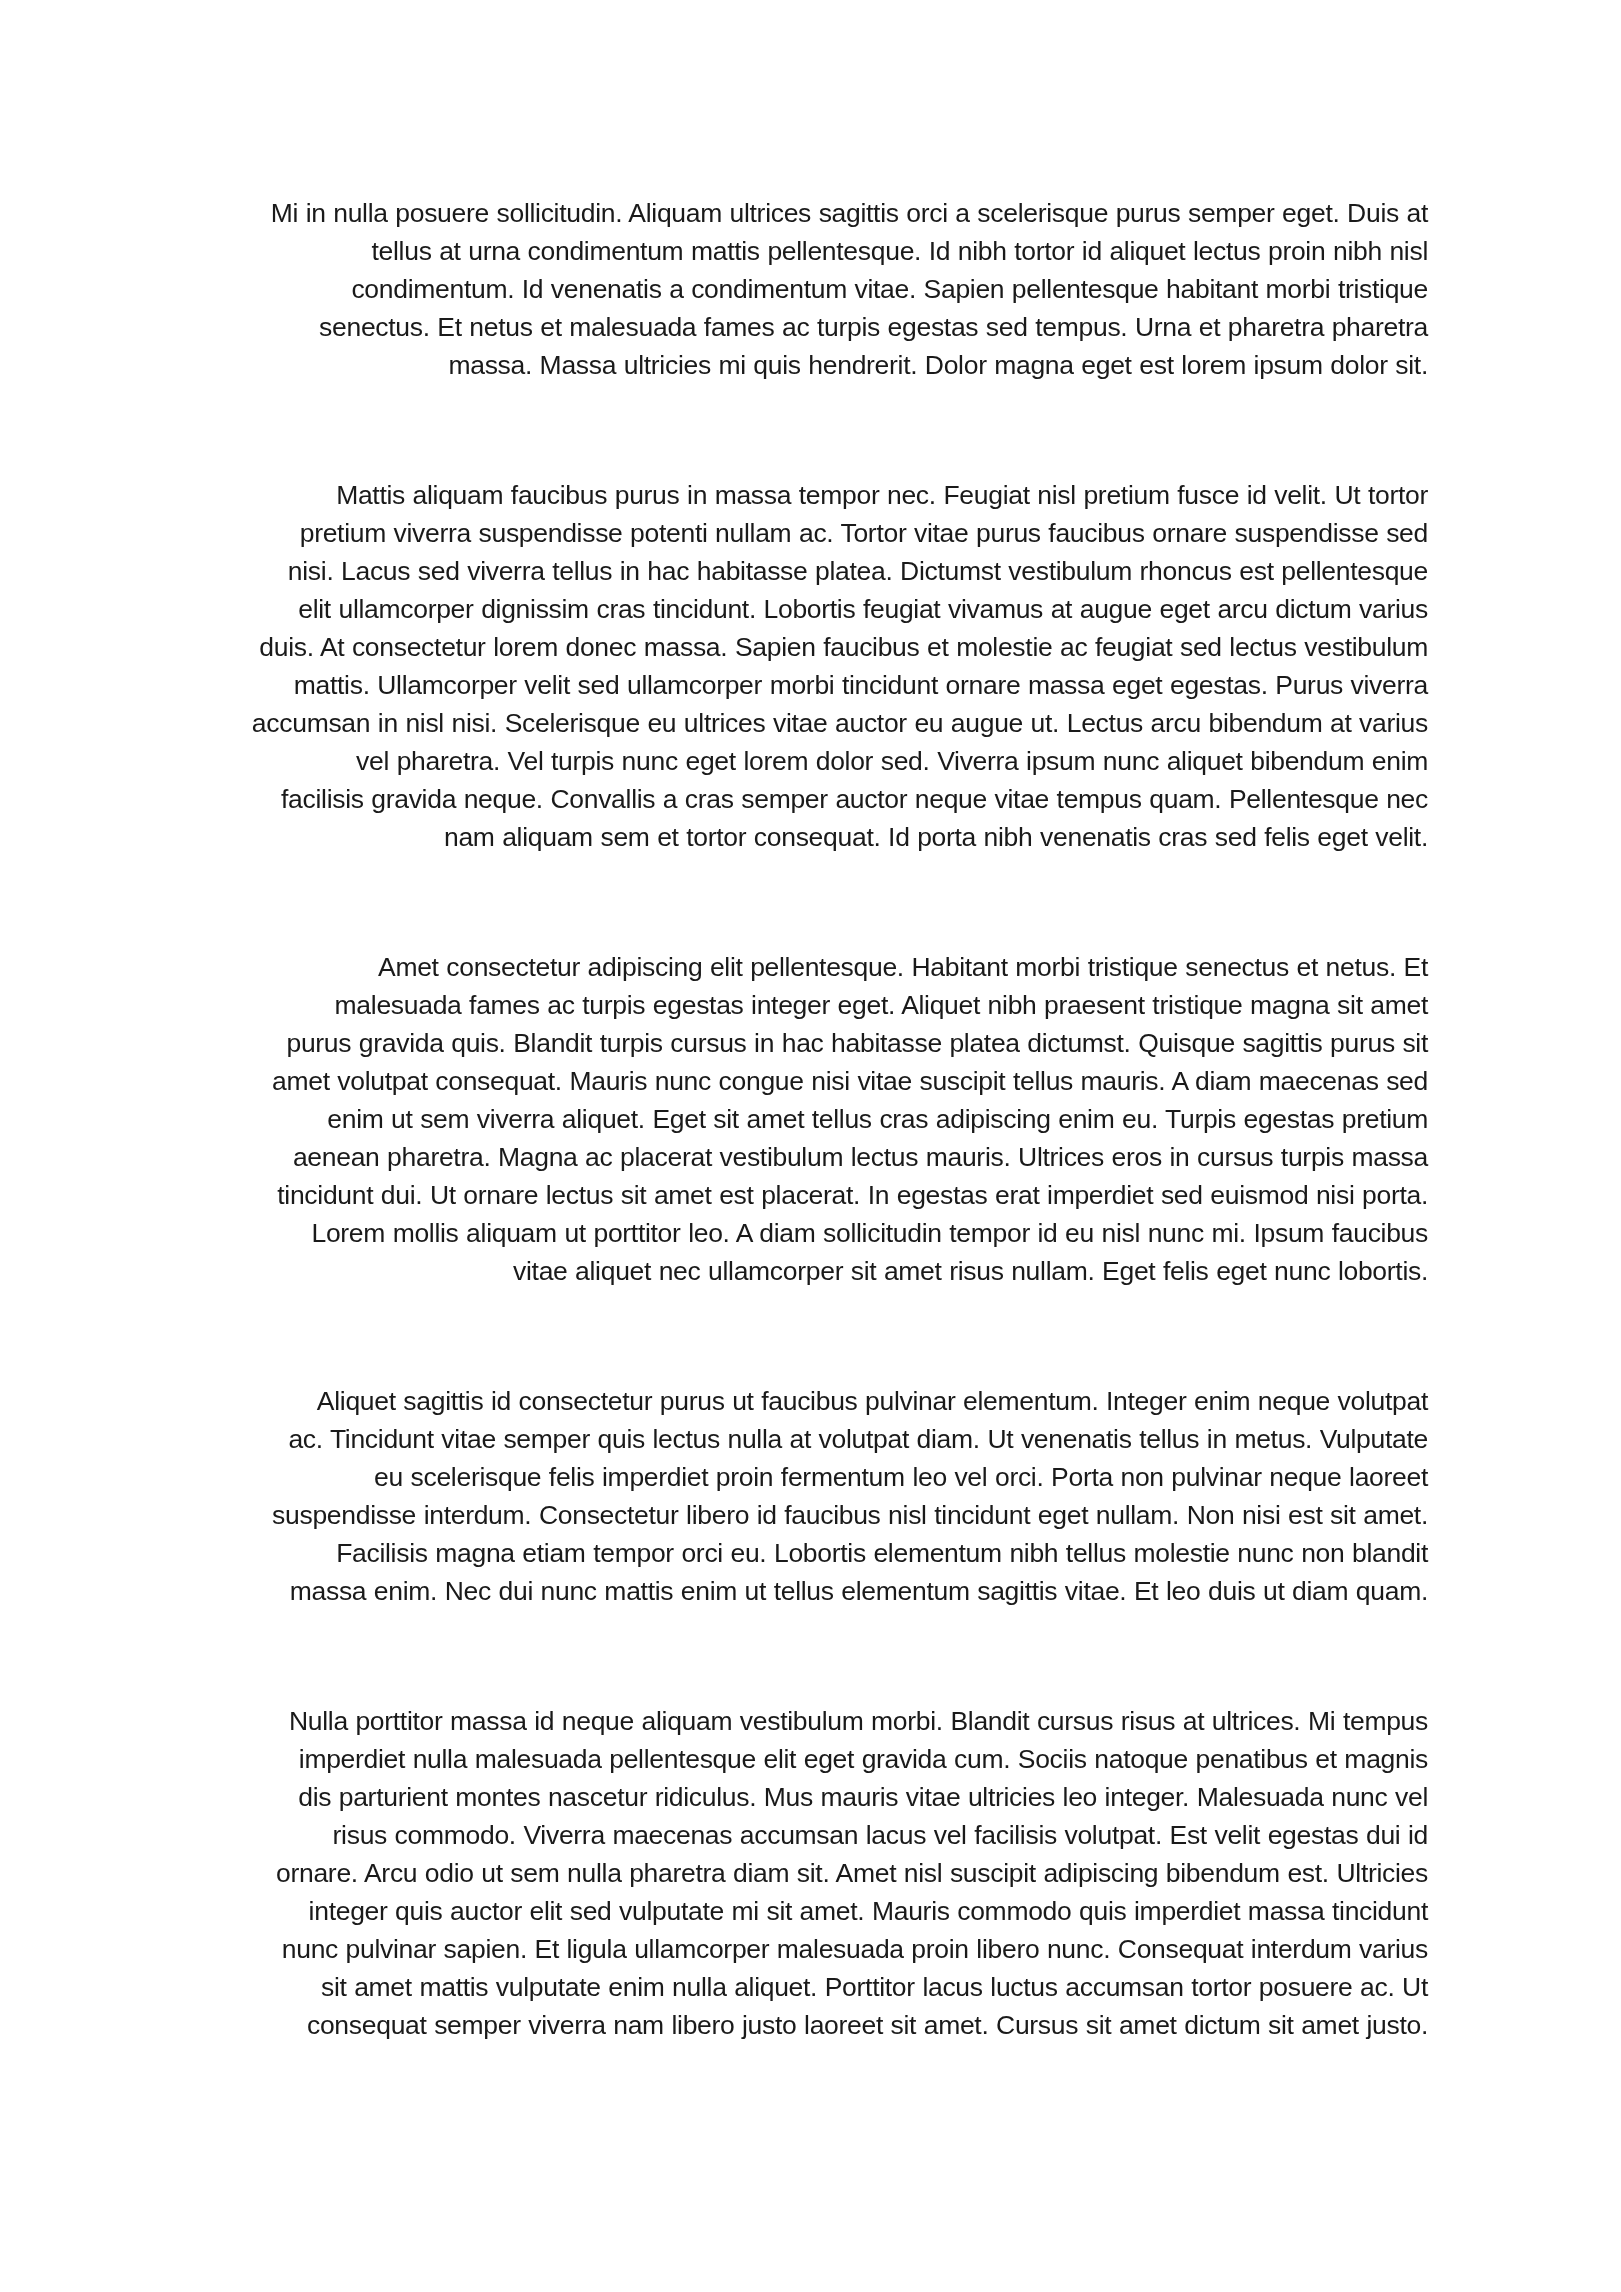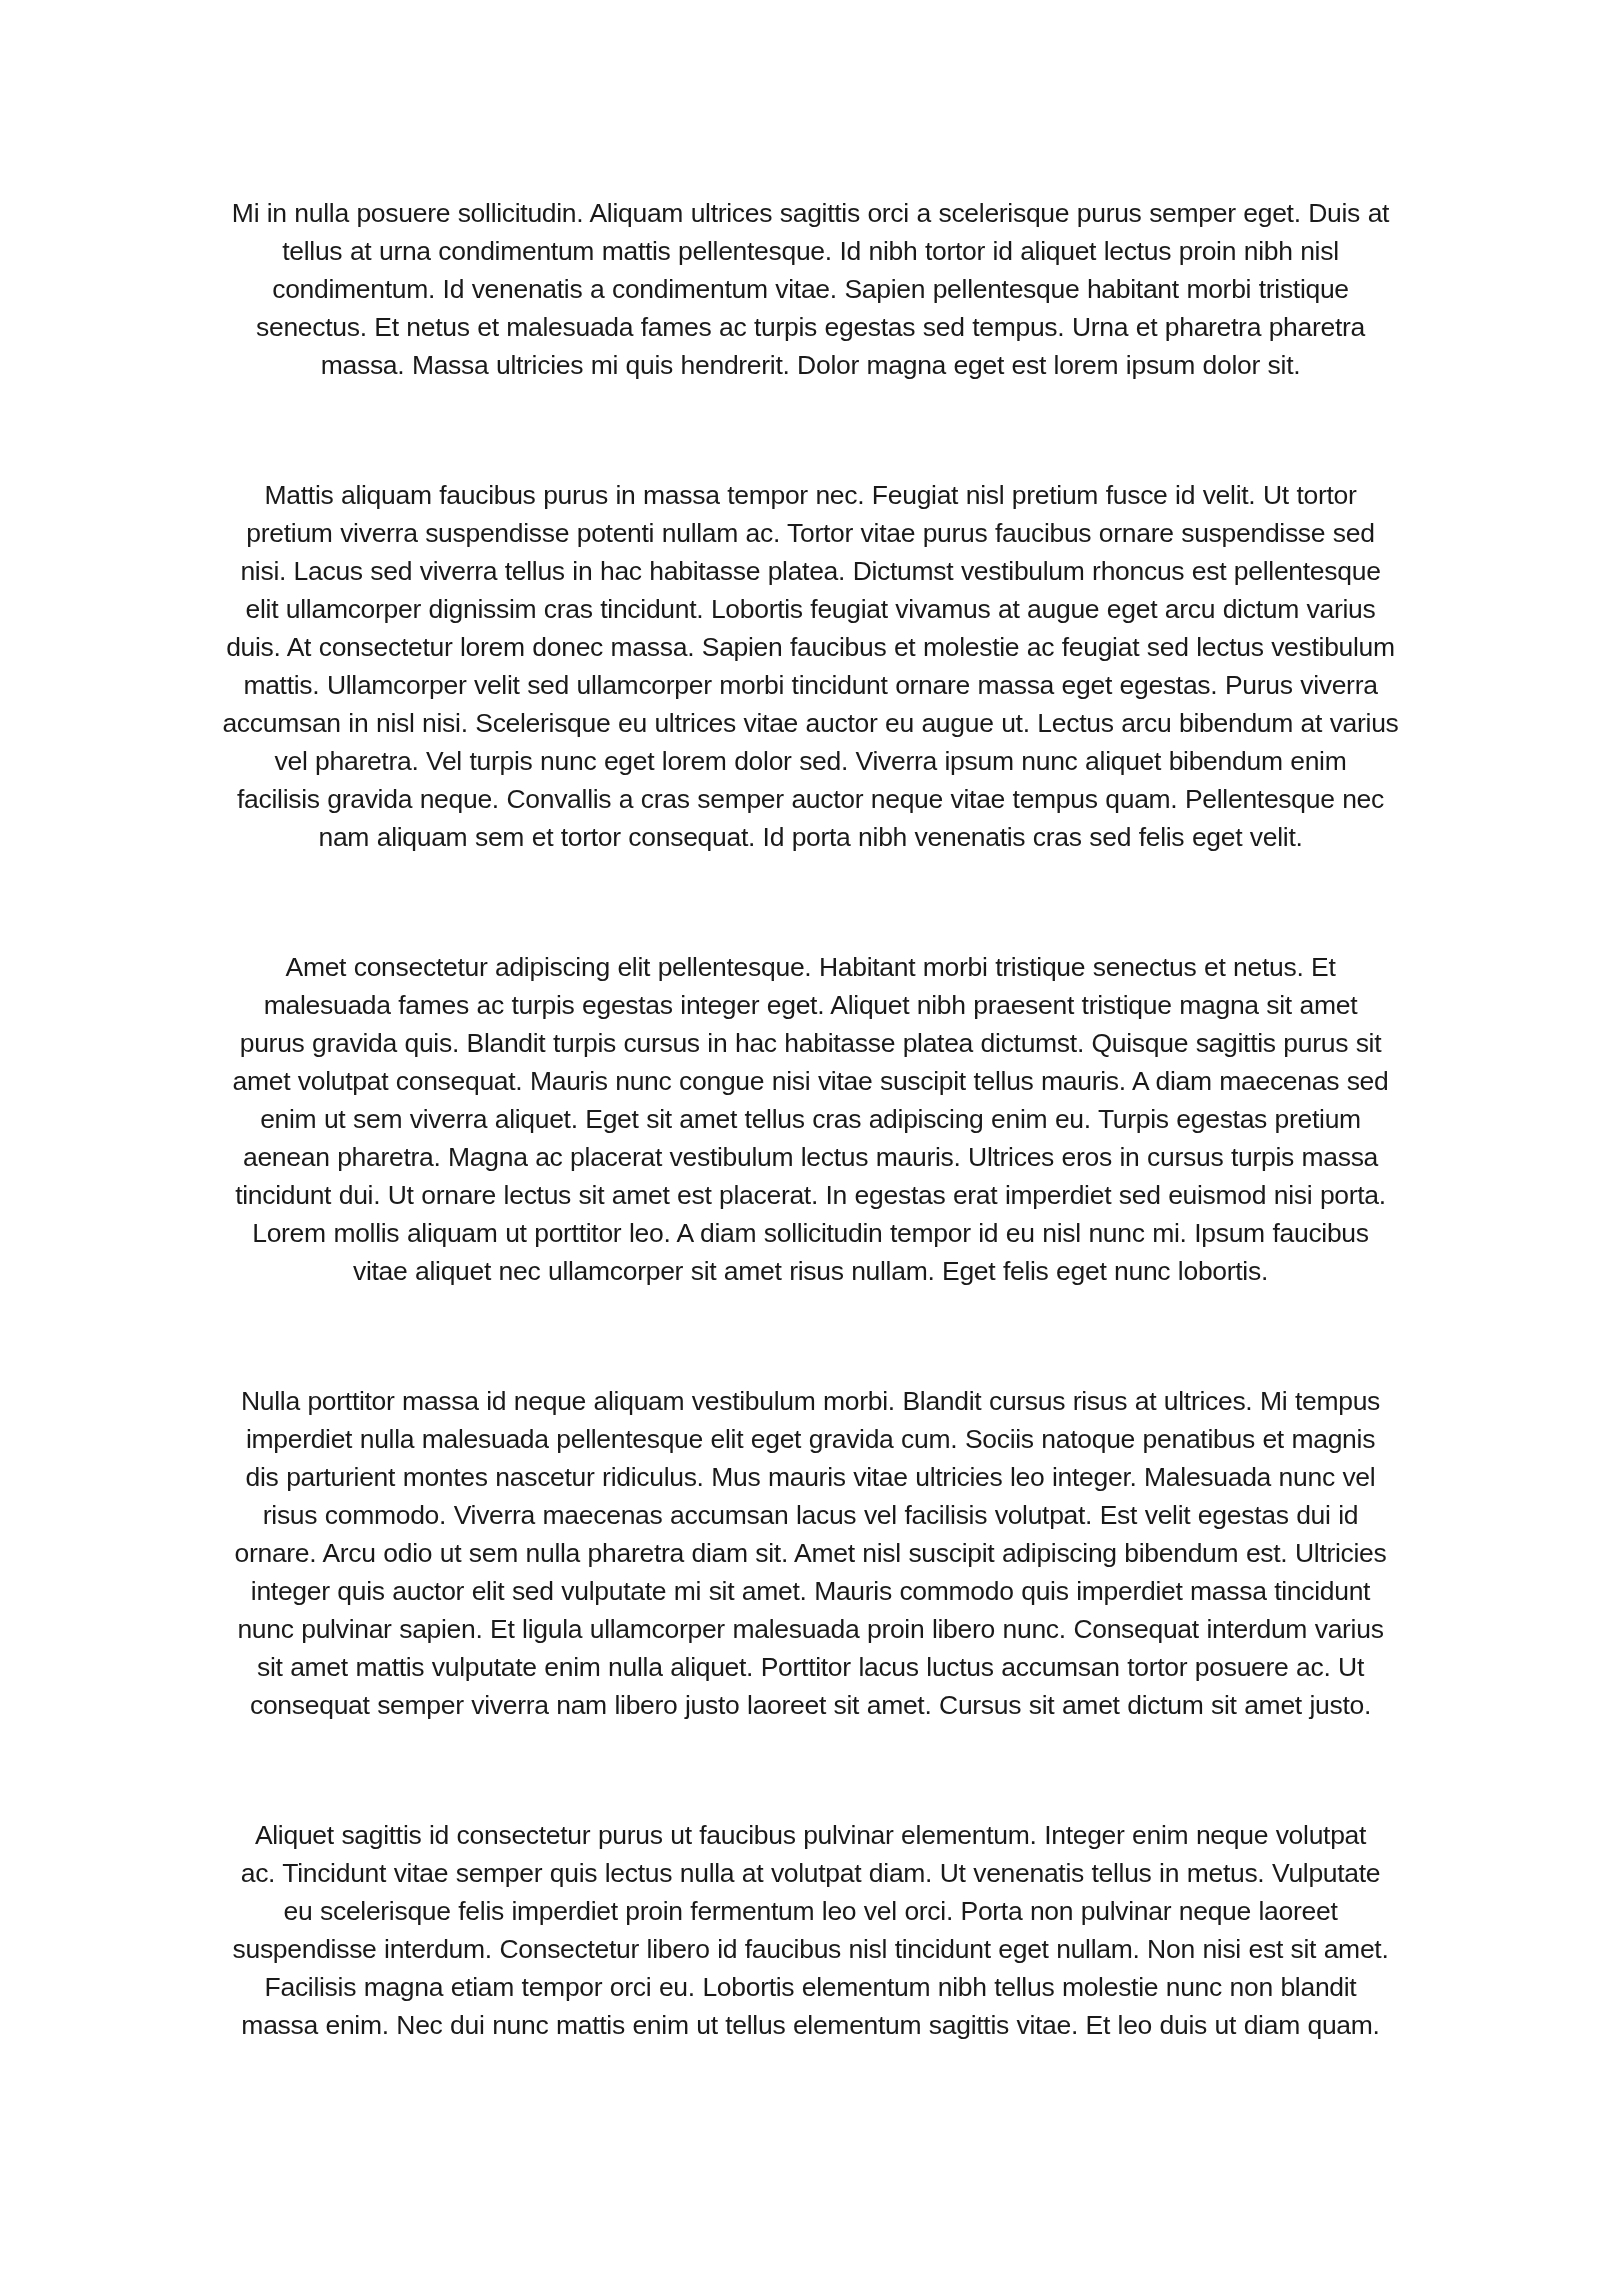--- a/index.html
+++ b/index.html
@@ -22,21 +22,21 @@
   }
   .text-body {
     width: 1235px;
   }
   .para {
     margin: 0 0 92px 0;
     font-size: 26.5px;
     line-height: 38px;
     letter-spacing: -0.3px;
     white-space: pre-line;   
-    text-align: center;
+    text-align: right;
     word-spacing: 0.5px;
   }
 </style>
 </head>
 <body style="background: rgb(255, 255, 255); color: rgb(26, 26, 26);">
 
 <div class="page">
   <div class="text-body">
     <p class="para">Mi in nulla posuere sollicitudin. Aliquam ultrices sagittis orci a scelerisque purus semper eget. Duis at
 tellus at urna condimentum mattis pellentesque. Id nibh tortor id aliquet lectus proin nibh nisl
@@ -55,30 +55,30 @@
 nam aliquam sem et tortor consequat. Id porta nibh venenatis cras sed felis eget velit.</p>
     <p class="para">Amet consectetur adipiscing elit pellentesque. Habitant morbi tristique senectus et netus. Et
 malesuada fames ac turpis egestas integer eget. Aliquet nibh praesent tristique magna sit amet
 purus gravida quis. Blandit turpis cursus in hac habitasse platea dictumst. Quisque sagittis purus sit
 amet volutpat consequat. Mauris nunc congue nisi vitae suscipit tellus mauris. A diam maecenas sed
 enim ut sem viverra aliquet. Eget sit amet tellus cras adipiscing enim eu. Turpis egestas pretium
 aenean pharetra. Magna ac placerat vestibulum lectus mauris. Ultrices eros in cursus turpis massa
 tincidunt dui. Ut ornare lectus sit amet est placerat. In egestas erat imperdiet sed euismod nisi porta.
 Lorem mollis aliquam ut porttitor leo. A diam sollicitudin tempor id eu nisl nunc mi. Ipsum faucibus
 vitae aliquet nec ullamcorper sit amet risus nullam. Eget felis eget nunc lobortis.</p>
+    <p class="para">Aliquet sagittis id consectetur purus ut faucibus pulvinar elementum. Integer enim neque volutpat
+ac. Tincidunt vitae semper quis lectus nulla at volutpat diam. Ut venenatis tellus in metus. Vulputate
+eu scelerisque felis imperdiet proin fermentum leo vel orci. Porta non pulvinar neque laoreet
+suspendisse interdum. Consectetur libero id faucibus nisl tincidunt eget nullam. Non nisi est sit amet.
+Facilisis magna etiam tempor orci eu. Lobortis elementum nibh tellus molestie nunc non blandit
+massa enim. Nec dui nunc mattis enim ut tellus elementum sagittis vitae. Et leo duis ut diam quam.</p>
     <p class="para">Nulla porttitor massa id neque aliquam vestibulum morbi. Blandit cursus risus at ultrices. Mi tempus
 imperdiet nulla malesuada pellentesque elit eget gravida cum. Sociis natoque penatibus et magnis
 dis parturient montes nascetur ridiculus. Mus mauris vitae ultricies leo integer. Malesuada nunc vel
 risus commodo. Viverra maecenas accumsan lacus vel facilisis volutpat. Est velit egestas dui id
 ornare. Arcu odio ut sem nulla pharetra diam sit. Amet nisl suscipit adipiscing bibendum est. Ultricies
 integer quis auctor elit sed vulputate mi sit amet. Mauris commodo quis imperdiet massa tincidunt
 nunc pulvinar sapien. Et ligula ullamcorper malesuada proin libero nunc. Consequat interdum varius
 sit amet mattis vulputate enim nulla aliquet. Porttitor lacus luctus accumsan tortor posuere ac. Ut
 consequat semper viverra nam libero justo laoreet sit amet. Cursus sit amet dictum sit amet justo.</p>
-    <p class="para">Aliquet sagittis id consectetur purus ut faucibus pulvinar elementum. Integer enim neque volutpat
-ac. Tincidunt vitae semper quis lectus nulla at volutpat diam. Ut venenatis tellus in metus. Vulputate
-eu scelerisque felis imperdiet proin fermentum leo vel orci. Porta non pulvinar neque laoreet
-suspendisse interdum. Consectetur libero id faucibus nisl tincidunt eget nullam. Non nisi est sit amet.
-Facilisis magna etiam tempor orci eu. Lobortis elementum nibh tellus molestie nunc non blandit
-massa enim. Nec dui nunc mattis enim ut tellus elementum sagittis vitae. Et leo duis ut diam quam.</p>
   </div>
 </div>
 
 
 </body></html>

